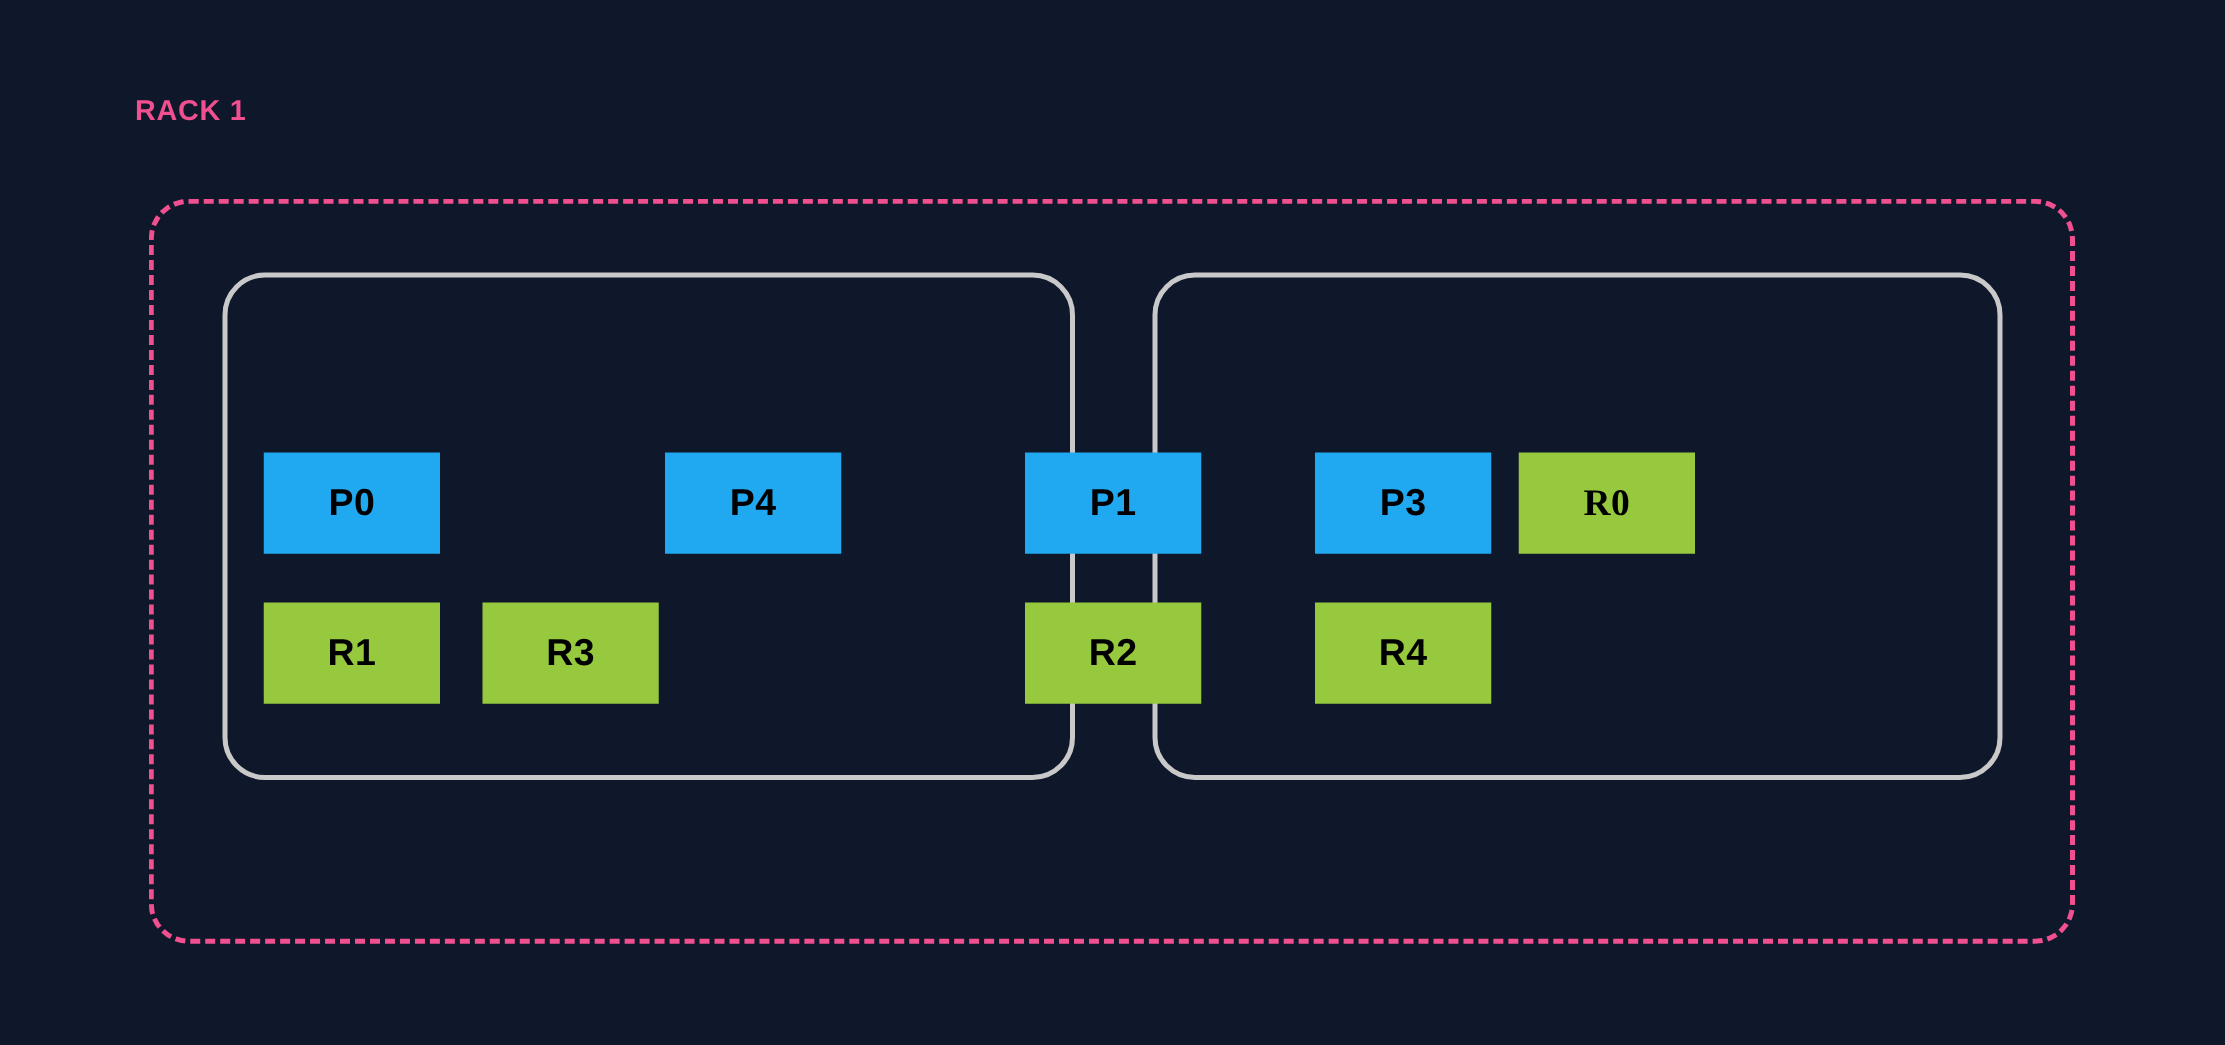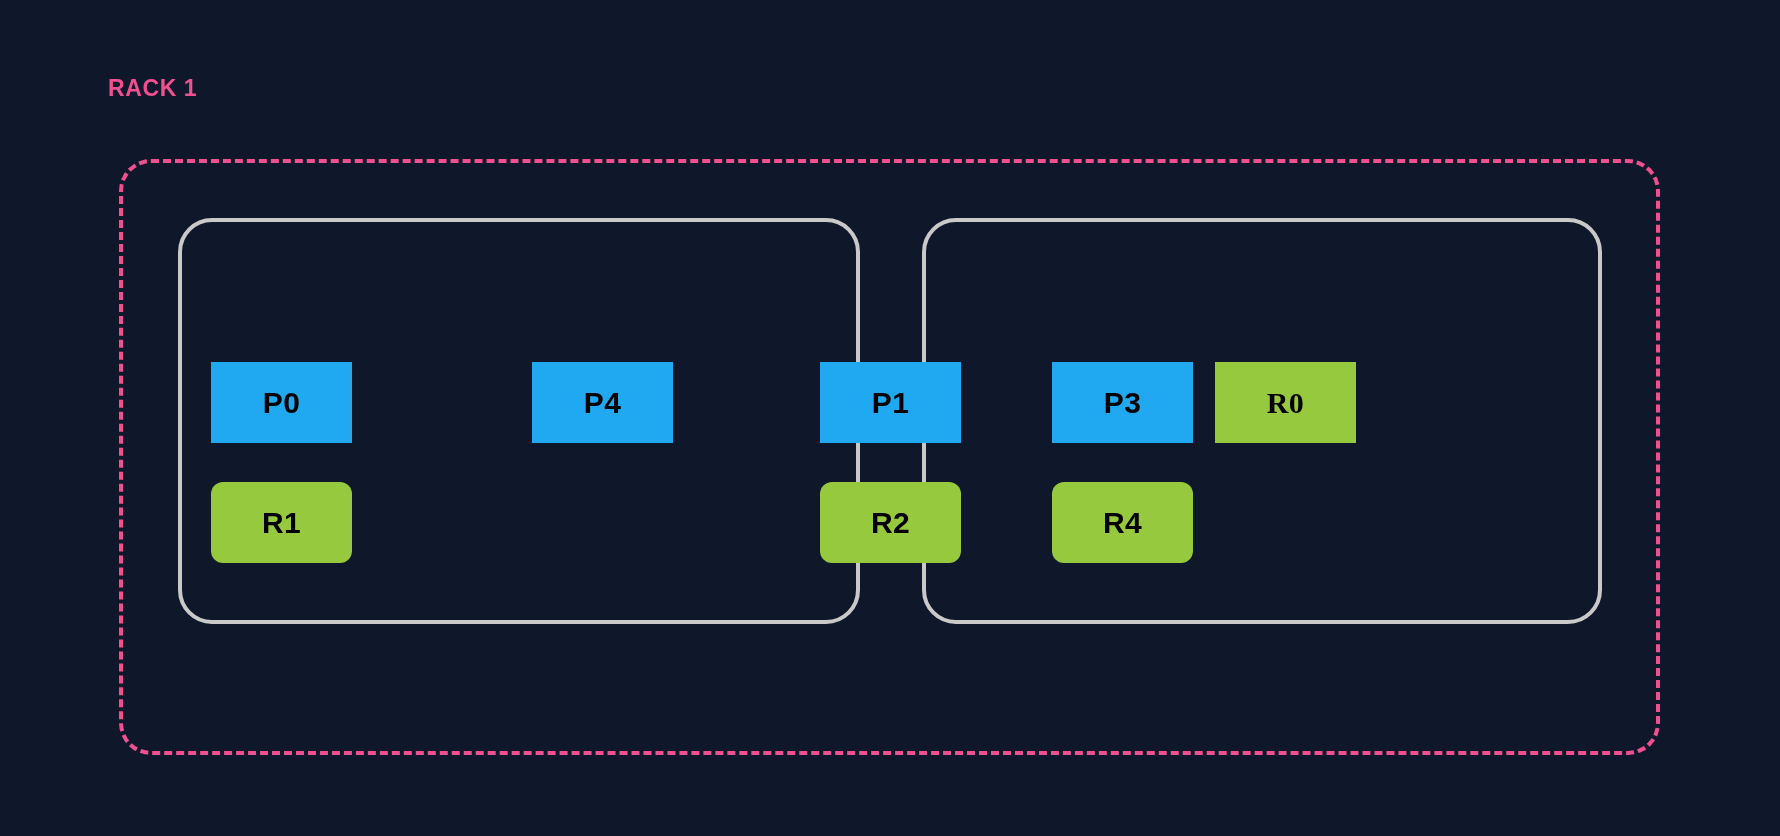--- a/index.html
+++ b/index.html
@@ -72,21 +72,21 @@
     font-weight: 700;
     color: #000000;
     letter-spacing: 0.3px;
     box-sizing: border-box;
   }
   .shard.primary { background: #20A8F0; }
   .shard.replica { background: #96C93D; }
 
   
   .row-0 { top: 362px; }
-  .row-1 { top: 482px; border-radius: 12px; }
+  .row-1 { top: 482px; }
 
   
   .l-c0 { left: 211px; }
   .l-c1 { left: 386px; }
   .l-c2 { left: 532px; }
 
   
   .r-c0 { left: 820px; }
   .r-c1 { left: 1039px; margin-left: 13px; }
   .r-c2 { left: 1215px; font-family: Liberation Serif, serif; }
@@ -99,20 +99,21 @@
   <div class="rack-label">RACK 1</div>
 
   <div class="rack-boundary"></div>
 
   <div class="node-card node-0"></div>
 
   <div class="shard primary row-0 l-c0">P0</div>
   <div class="shard primary row-0 l-c2">P4</div>
 
   <div class="shard replica row-1 l-c0">R1</div>
+  <div class="shard replica row-1 l-c1">R3</div>
 
   <div class="node-card node-1"></div>
 
   <div class="shard primary row-0 r-c0">P1</div>
   <div class="shard primary row-0 r-c1">P3</div>
   <div class="shard replica row-0 r-c2">R0</div>
 
   <div class="shard replica row-1 r-c0">R2</div>
   <div class="shard replica row-1 r-c1">R4</div>
 

